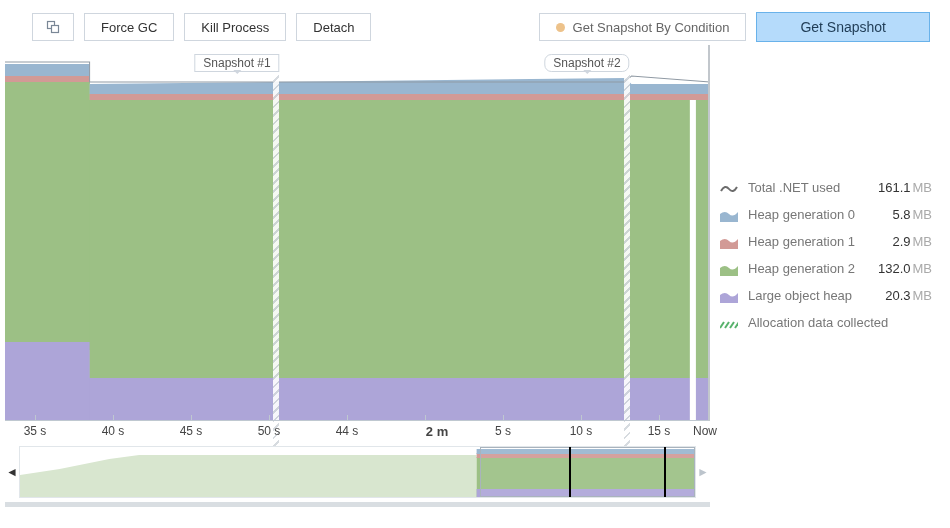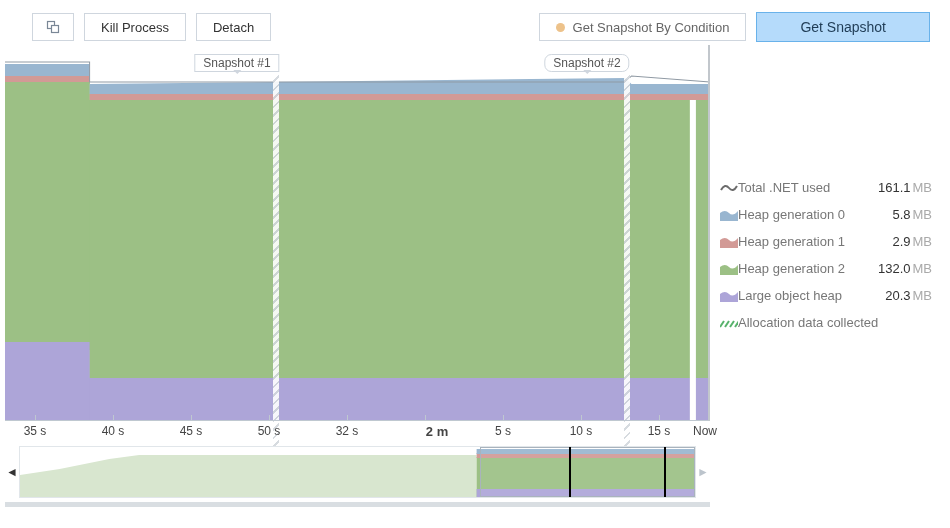--- a/index.html
+++ b/index.html
@@ -192,20 +192,22 @@
   }
   .scroll-thumb {
     position: absolute;
     top: 0; height: 100%;
     background: #d9dee2;
   }
 
   
   .legend-row {
     display: flex;
+    align-items: center;
+    gap: 10px;
     margin-bottom: 12px;
   }
   .legend-row .swatch {
     width: 18px; height: 14px; flex-shrink: 0;
     display: inline-flex; align-items: center; justify-content: center;
   }
   .legend-row .label { flex: 1; color: #777; }
   .legend-row .value { color: #333; text-align: right; }
   .legend-row .unit { color: #a9a9a9; margin-left: 2px; }
   .swatch.area { border-radius: 1px; }
@@ -215,20 +217,21 @@
 </head>
 <body>
 
 <div class="toolbar">
   <button class="btn icon-only">
     <svg width="14" height="14" viewBox="0 0 14 14">
       <rect x="1.5" y="1.5" width="7" height="7" fill="none" stroke="#7a8796" stroke-width="1.2"></rect>
       <rect x="5.5" y="5.5" width="7" height="7" fill="#fff" stroke="#7a8796" stroke-width="1.2"></rect>
     </svg>
   </button>
+  <button class="btn">Force GC</button>
   <button class="btn">Kill Process</button>
   <button class="btn">Detach</button>
   <span class="spacer"></span>
   <button class="btn condition">
     <span class="dot orange"></span>
     <span>Get Snapshot By Condition</span>
   </button>
   <button class="btn primary">Get Snapshot</button>
 </div>
 
@@ -274,21 +277,21 @@
       <div class="now-bar"></div>
       <div class="tick" style="left:30px"></div>
         <div class="tick-label" style="left:30px">35 s</div>
       <div class="tick" style="left:108px"></div>
         <div class="tick-label" style="left:108px">40 s</div>
       <div class="tick" style="left:186px"></div>
         <div class="tick-label" style="left:186px">45 s</div>
       <div class="tick" style="left:264px"></div>
         <div class="tick-label" style="left:264px">50 s</div>
       <div class="tick" style="left:342px"></div>
-        <div class="tick-label" style="left:342px">32 s</div>
+        <div class="tick-label" style="left:342px">44 s</div>
       <div class="tick" style="left:420px"></div>
         <div class="tick-label major" style="left:432px">2 m</div>
       <div class="tick" style="left:498px"></div>
         <div class="tick-label" style="left:498px">5 s</div>
       <div class="tick" style="left:576px"></div>
         <div class="tick-label" style="left:576px">10 s</div>
       <div class="tick" style="left:654px"></div>
         <div class="tick-label" style="left:654px">15 s</div>
       <div class="tick-label" style="left:700px">Now</div>
     </div>

